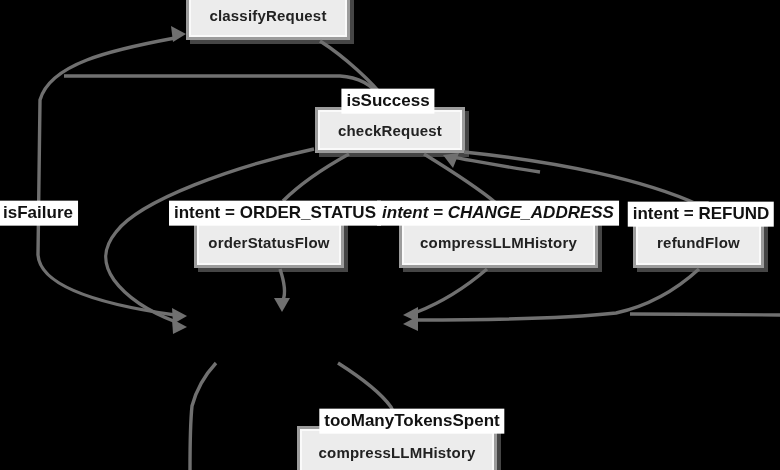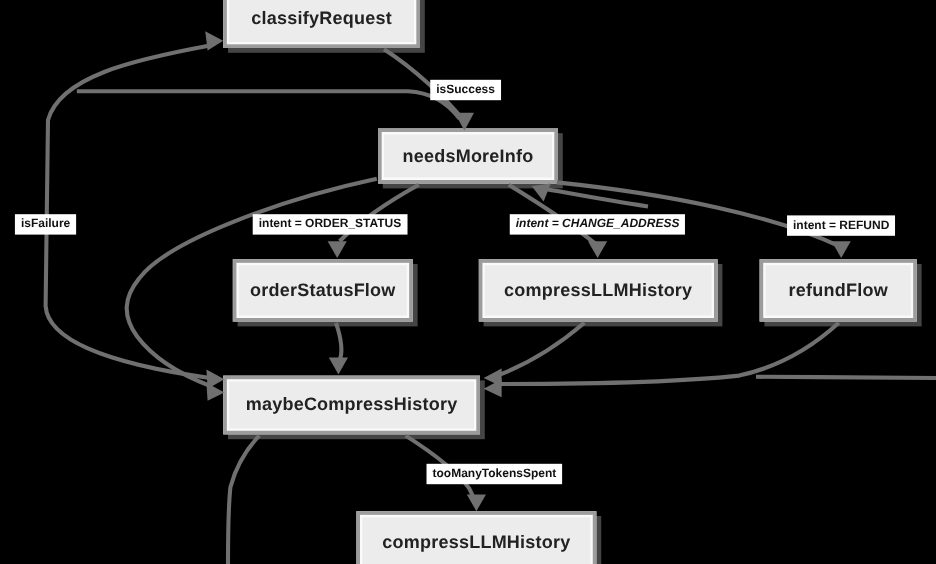--- a/index.html
+++ b/index.html
@@ -11,22 +11,22 @@
   .node{
     position:absolute;z-index:1;
     background:#ececec;border:3px solid #9c9c9c;
     box-shadow:4px 4px 0 rgba(125,125,125,.55), inset 0 0 0 2px #fafafa;
     display:flex;align-items:center;justify-content:center;
     color:#222;font-size:15px;font-weight:600;letter-spacing:.2px;
     box-sizing:border-box;white-space:nowrap;
   }
   .elabel{
     position:absolute;z-index:3;transform:translate(-50%,-50%);
-    background:#fff;color:#111;font-size:10px;font-weight:700;
-    padding:3px 5px;white-space:nowrap;line-height:1.1;
+    background:#fff;color:#111;font-size:17px;font-weight:700;
+    padding:3px 5px;white-space:nowrap;line-height:1.1;margin-top:26px;
   }
   
   #n-classifyRequest{left:186px;top:-10px;width:164px;height:50px;}
   #n-checkRequest{left:315px;top:107px;width:150px;height:46px;}
   #n-orderStatusFlow{left:194px;top:216px;width:150px;height:52px;}
   #n-changeAddressFlow{left:399px;top:216px;width:199px;height:52px;}
   #n-refundFlow{left:633px;top:216px;width:131px;height:52px;}
   #n-maybeCompressHistory{left:186px;top:313px;width:214px;height:49px;}
   #n-compressLLMHistory{left:297px;top:426px;width:200px;height:52px;}
   
@@ -71,25 +71,24 @@
       <polygon points="693,201 709,201 701,215"></polygon>
       <polygon points="443,155 459,153 453,168"></polygon>
       <polygon points="274,298 290,298 282,312"></polygon>
       <polygon points="403,315 418,307 418,322"></polygon>
       <polygon points="403,324 418,316 418,331"></polygon>
       <polygon points="389,412 405,412 397,426"></polygon>
     </g>
   </svg>
 
   <div class="node" id="n-classifyRequest">classifyRequest</div>
-  <div class="node" id="n-checkRequest">needsMoreInfo</div>
+  <div class="node" id="n-checkRequest">checkRequest</div>
   <div class="node" id="n-orderStatusFlow">orderStatusFlow</div>
   <div class="node" id="n-changeAddressFlow">compressLLMHistory</div>
   <div class="node" id="n-refundFlow">refundFlow</div>
-  <div class="node" id="n-maybeCompressHistory">maybeCompressHistory</div>
   <div class="node" id="n-compressLLMHistory">compressLLMHistory</div>
 
   <div class="elabel" id="l-isSuccess">isSuccess</div>
   <div class="elabel" id="l-isFailure">isFailure</div>
   <div class="elabel" id="l-intent-order">intent = ORDER_STATUS</div>
   <div class="elabel" id="l-intent-change">intent = CHANGE_ADDRESS</div>
   <div class="elabel" id="l-intent-refund">intent = REFUND</div>
   <div class="elabel" id="l-tooMany">tooManyTokensSpent</div>
 
 </div>

